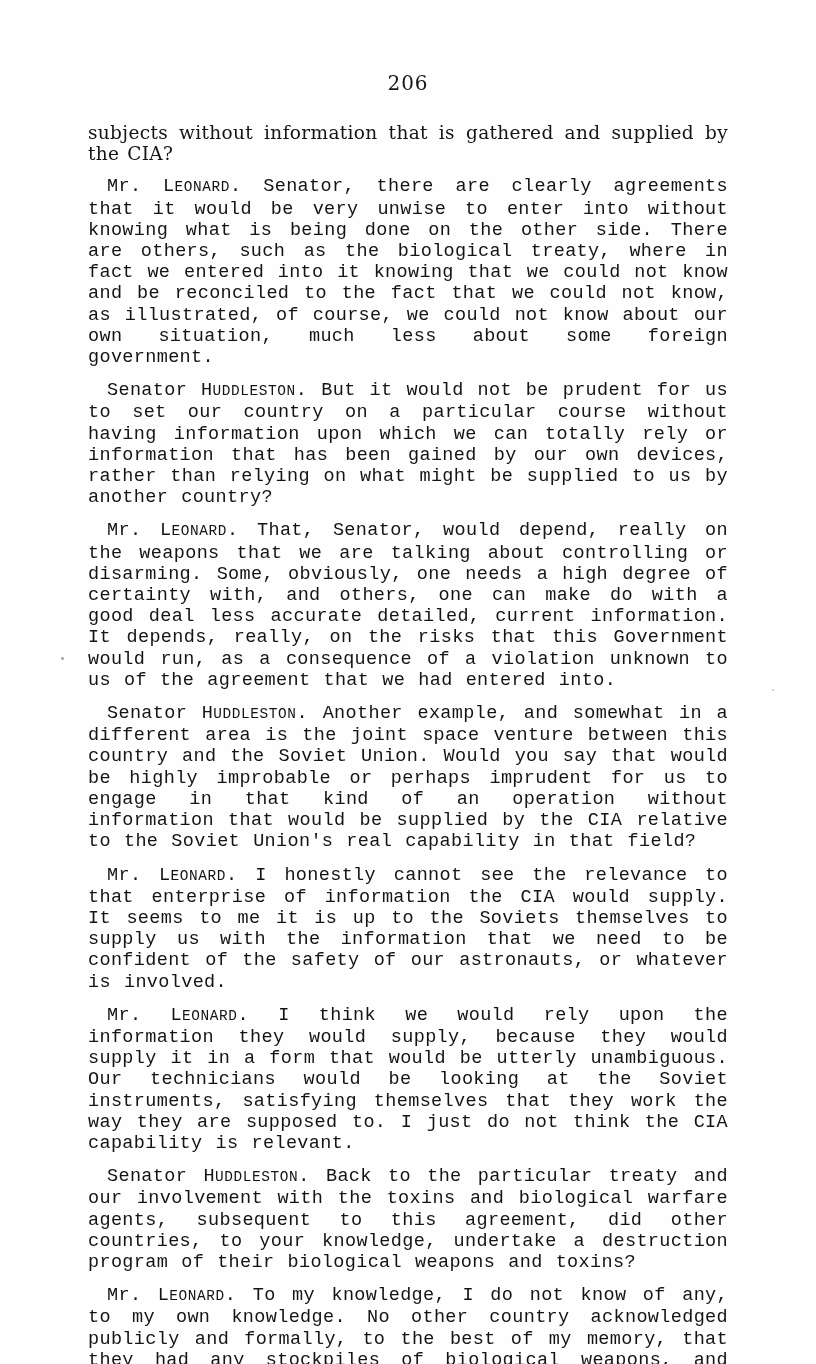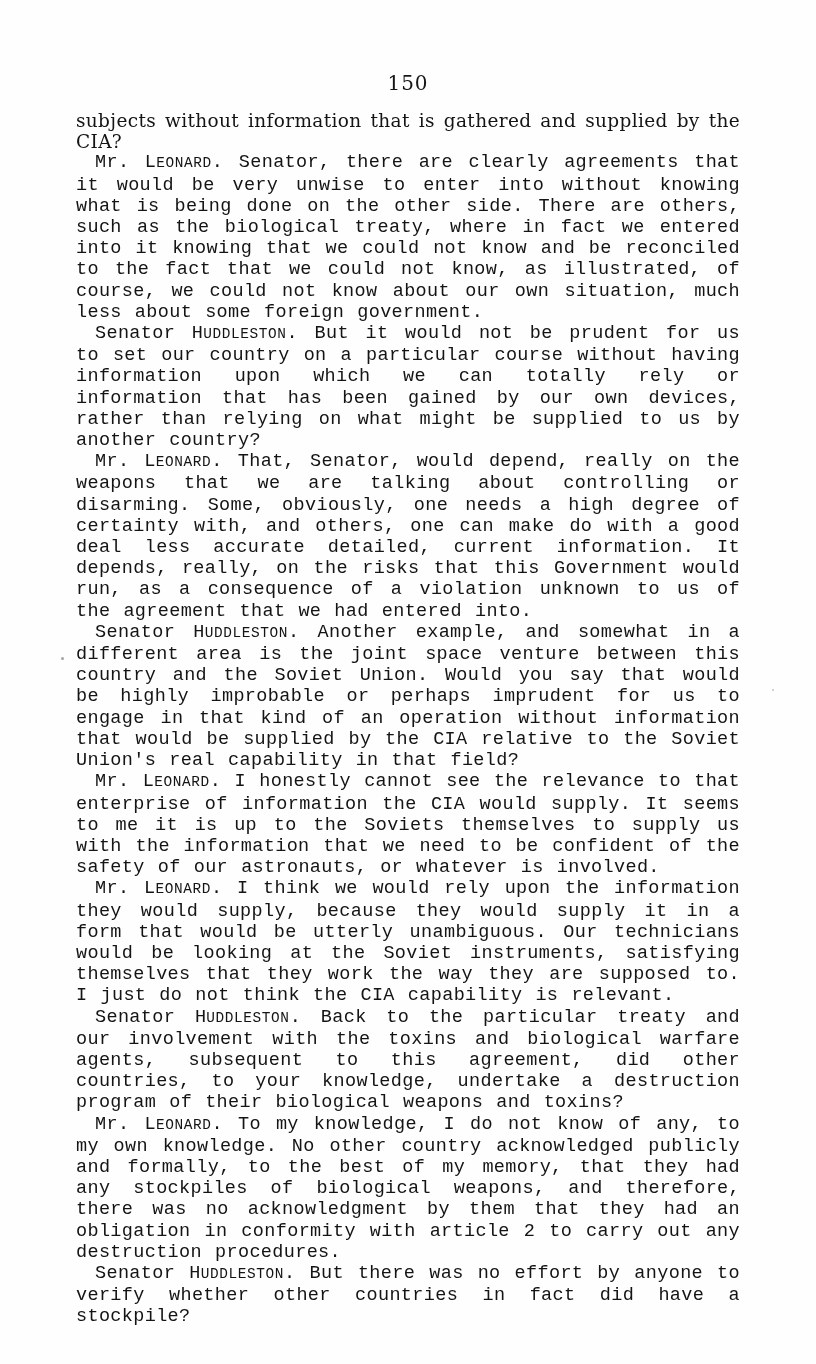--- a/index.html
+++ b/index.html
@@ -33,21 +33,21 @@
     left: 76px;
     width: 664px;
     font-size: 18.5px;
     line-height: 21.2px;
     text-align: justify;
     letter-spacing: 0.35px;
     word-spacing: 1.6px;
     color: #141414;
   }
   .para {
-    margin: 0;
+    margin: 12px;
     padding: 0;
     text-indent: 0;
   }
   .para.indent {
     text-indent: 19px;
     font-family: Liberation Mono, monospace;
   }
   .speaker-name {
     white-space: nowrap;
   }
@@ -62,21 +62,21 @@
     border-radius: 50%;
     opacity: 0.55;
   }
   .speck-1 { left: 61px; top: 657px; width: 3px; height: 3px; }
   .speck-2 { left: 772px; top: 689px; width: 2px; height: 2px; opacity: 0.35; }
 </style>
 </head>
 <body>
 
 <div class="page">
-  <div class="page-number">150</div>
+  <div class="page-number">206</div>
 
   <div class="body-text" id="body-text">
       <p class="para">subjects without information that is gathered and supplied by the CIA?</p>
       <p class="para indent"><span>Mr. </span><span class="speaker-name">L<span class="sc">eonard</span></span>. Senator, there are clearly agreements that it would be very unwise to enter into without knowing what is being done on the other side. There are others, such as the biological treaty, where in fact we entered into it knowing that we could not know and be reconciled to the fact that we could not know, as illustrated, of course, we could not know about our own situation, much less about some foreign government.</p>
       <p class="para indent"><span>Senator </span><span class="speaker-name">H<span class="sc">uddleston</span></span>. But it would not be prudent for us to set our country on a particular course without having information upon which we can totally rely or information that has been gained by our own devices, rather than relying on what might be supplied to us by another country?</p>
       <p class="para indent"><span>Mr. </span><span class="speaker-name">L<span class="sc">eonard</span></span>. That, Senator, would depend, really on the weapons that we are talking about controlling or disarming. Some, obviously, one needs a high degree of certainty with, and others, one can make do with a good deal less accurate detailed, current information. It depends, really, on the risks that this Government would run, as a consequence of a violation unknown to us of the agreement that we had entered into.</p>
       <p class="para indent"><span>Senator </span><span class="speaker-name">H<span class="sc">uddleston</span></span>. Another example, and somewhat in a different area is the joint space venture between this country and the Soviet Union. Would you say that would be highly improbable or perhaps imprudent for us to engage in that kind of an operation without information that would be supplied by the CIA relative to the Soviet Union's real capability in that field?</p>
       <p class="para indent"><span>Mr. </span><span class="speaker-name">L<span class="sc">eonard</span></span>. I honestly cannot see the relevance to that enterprise of information the CIA would supply. It seems to me it is up to the Soviets themselves to supply us with the information that we need to be confident of the safety of our astronauts, or whatever is involved.</p>
       <p class="para indent"><span>Mr. </span><span class="speaker-name">L<span class="sc">eonard</span></span>. I think we would rely upon the information they would supply, because they would supply it in a form that would be utterly unambiguous. Our technicians would be looking at the Soviet instruments, satisfying themselves that they work the way they are supposed to. I just do not think the CIA capability is relevant.</p>
       <p class="para indent"><span>Senator </span><span class="speaker-name">H<span class="sc">uddleston</span></span>. Back to the particular treaty and our involvement with the toxins and biological warfare agents, subsequent to this agreement, did other countries, to your knowledge, undertake a destruction program of their biological weapons and toxins?</p>

